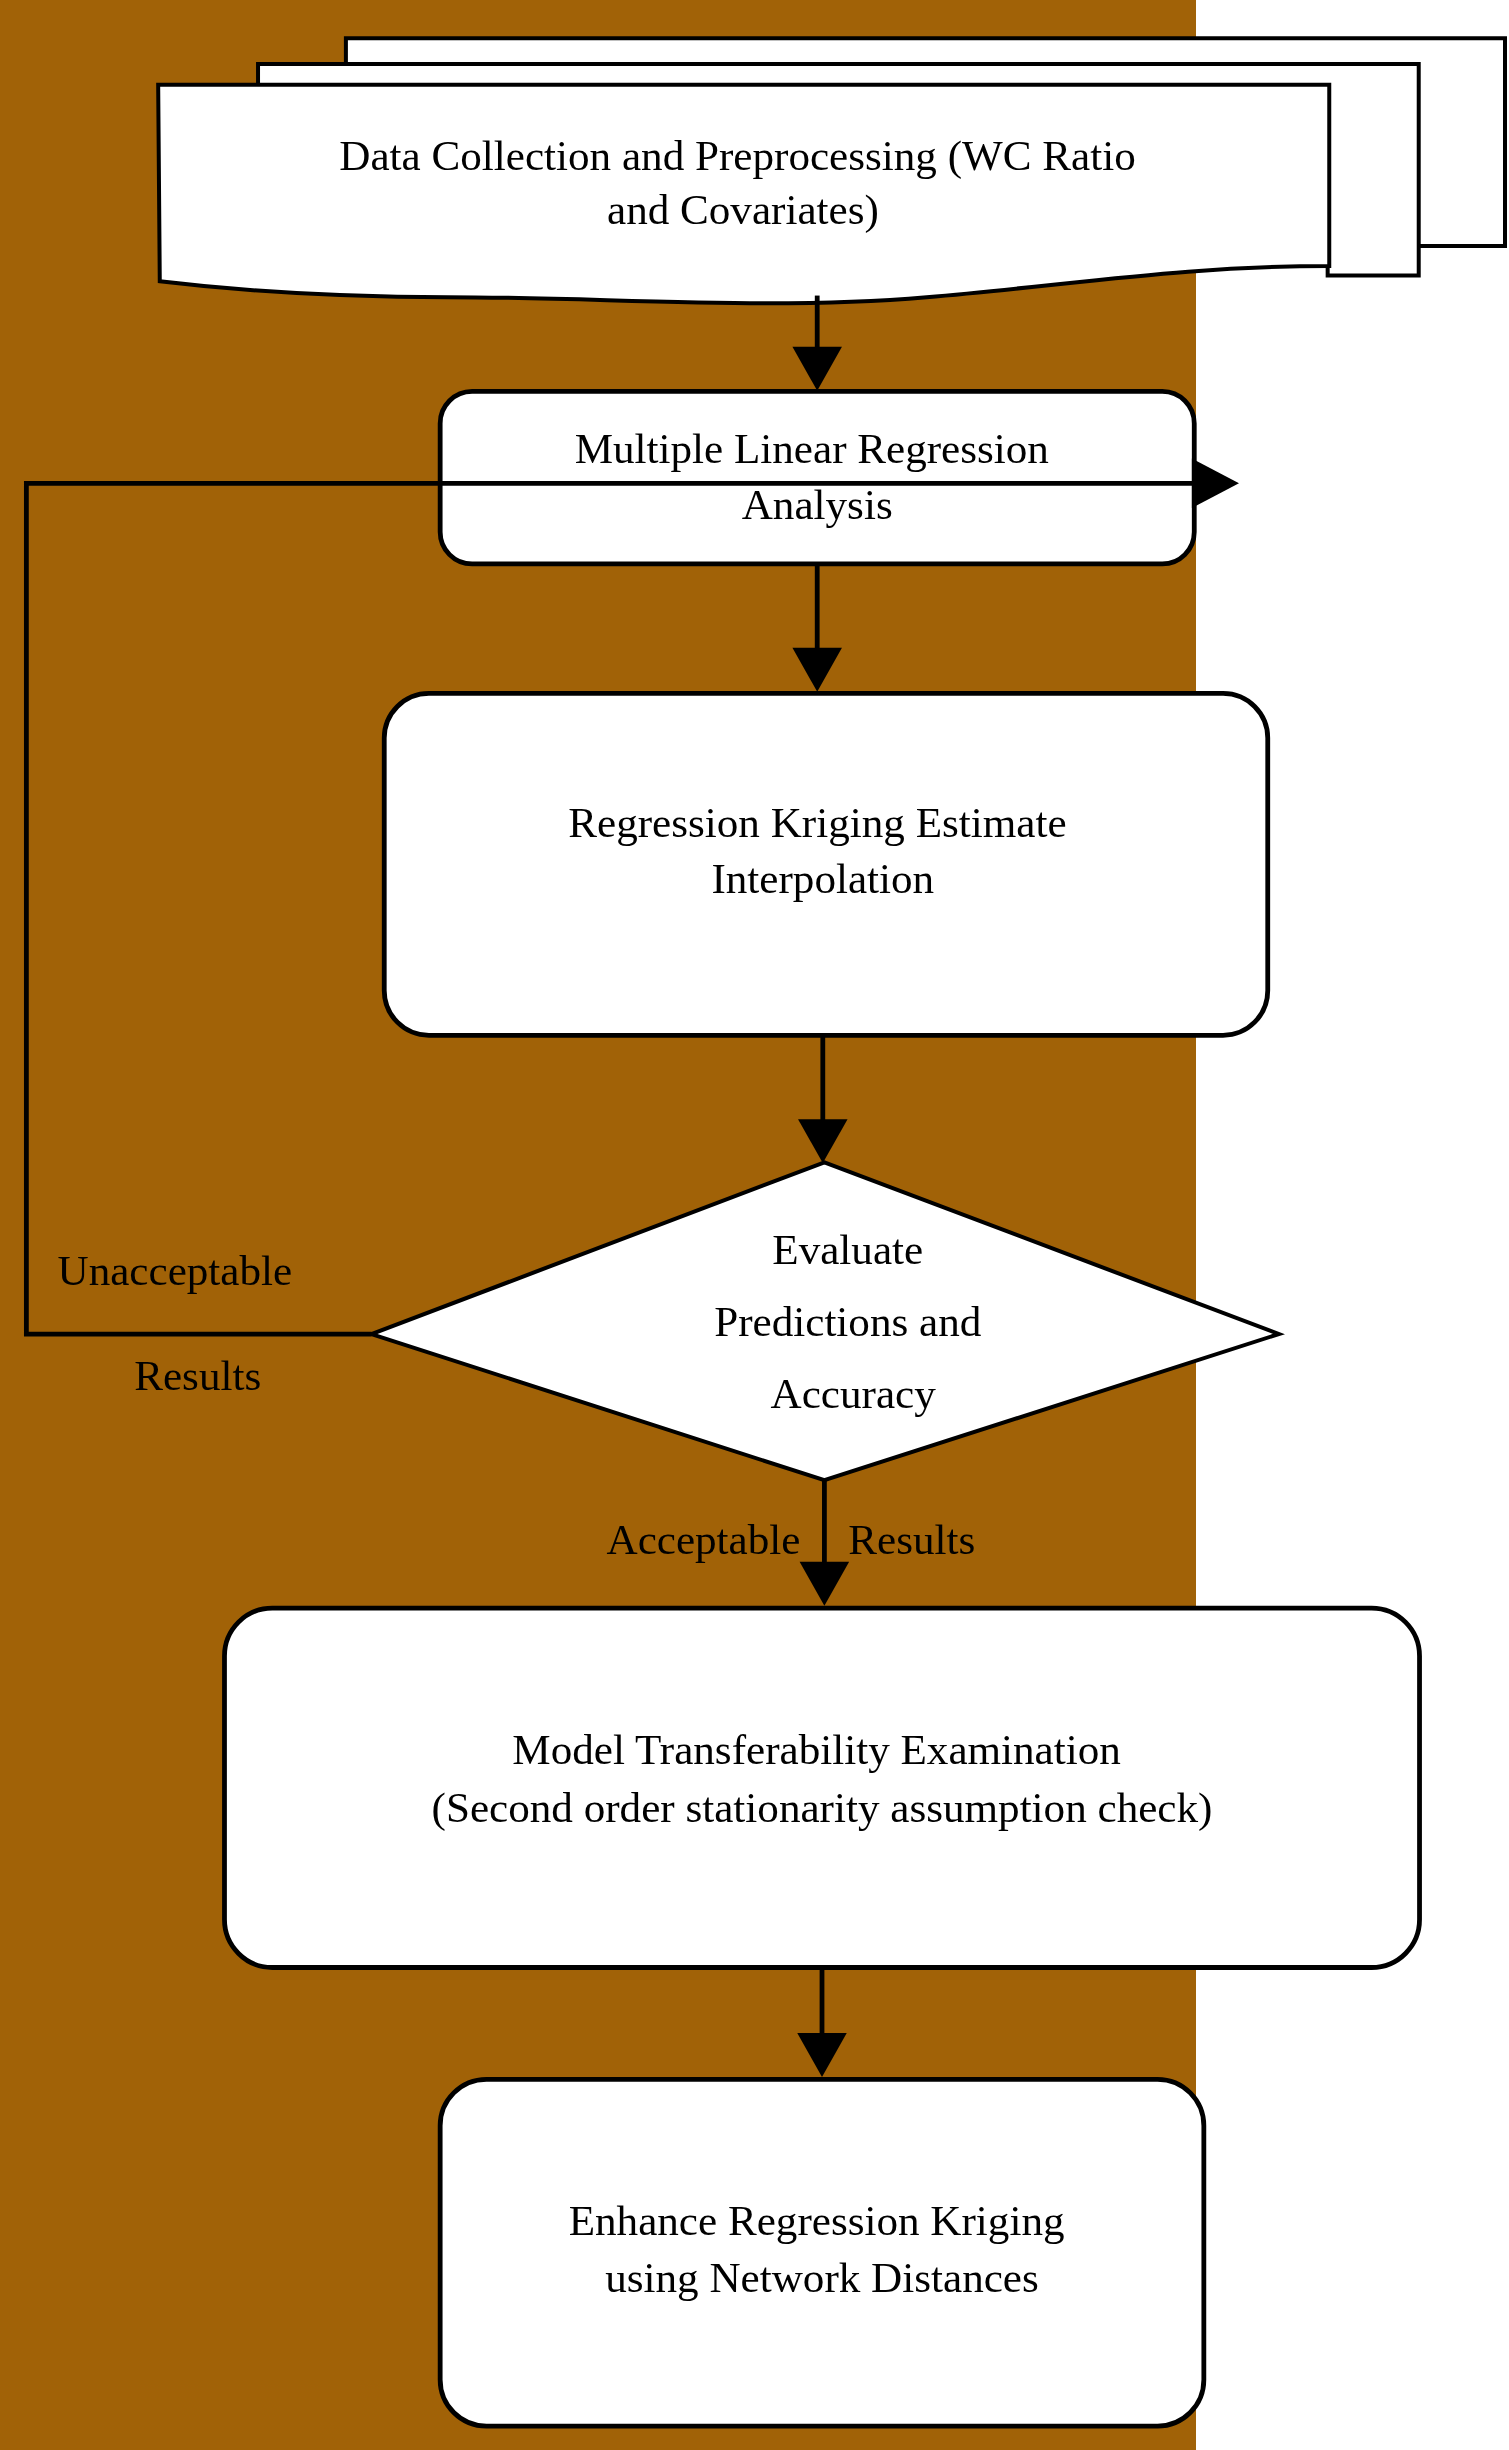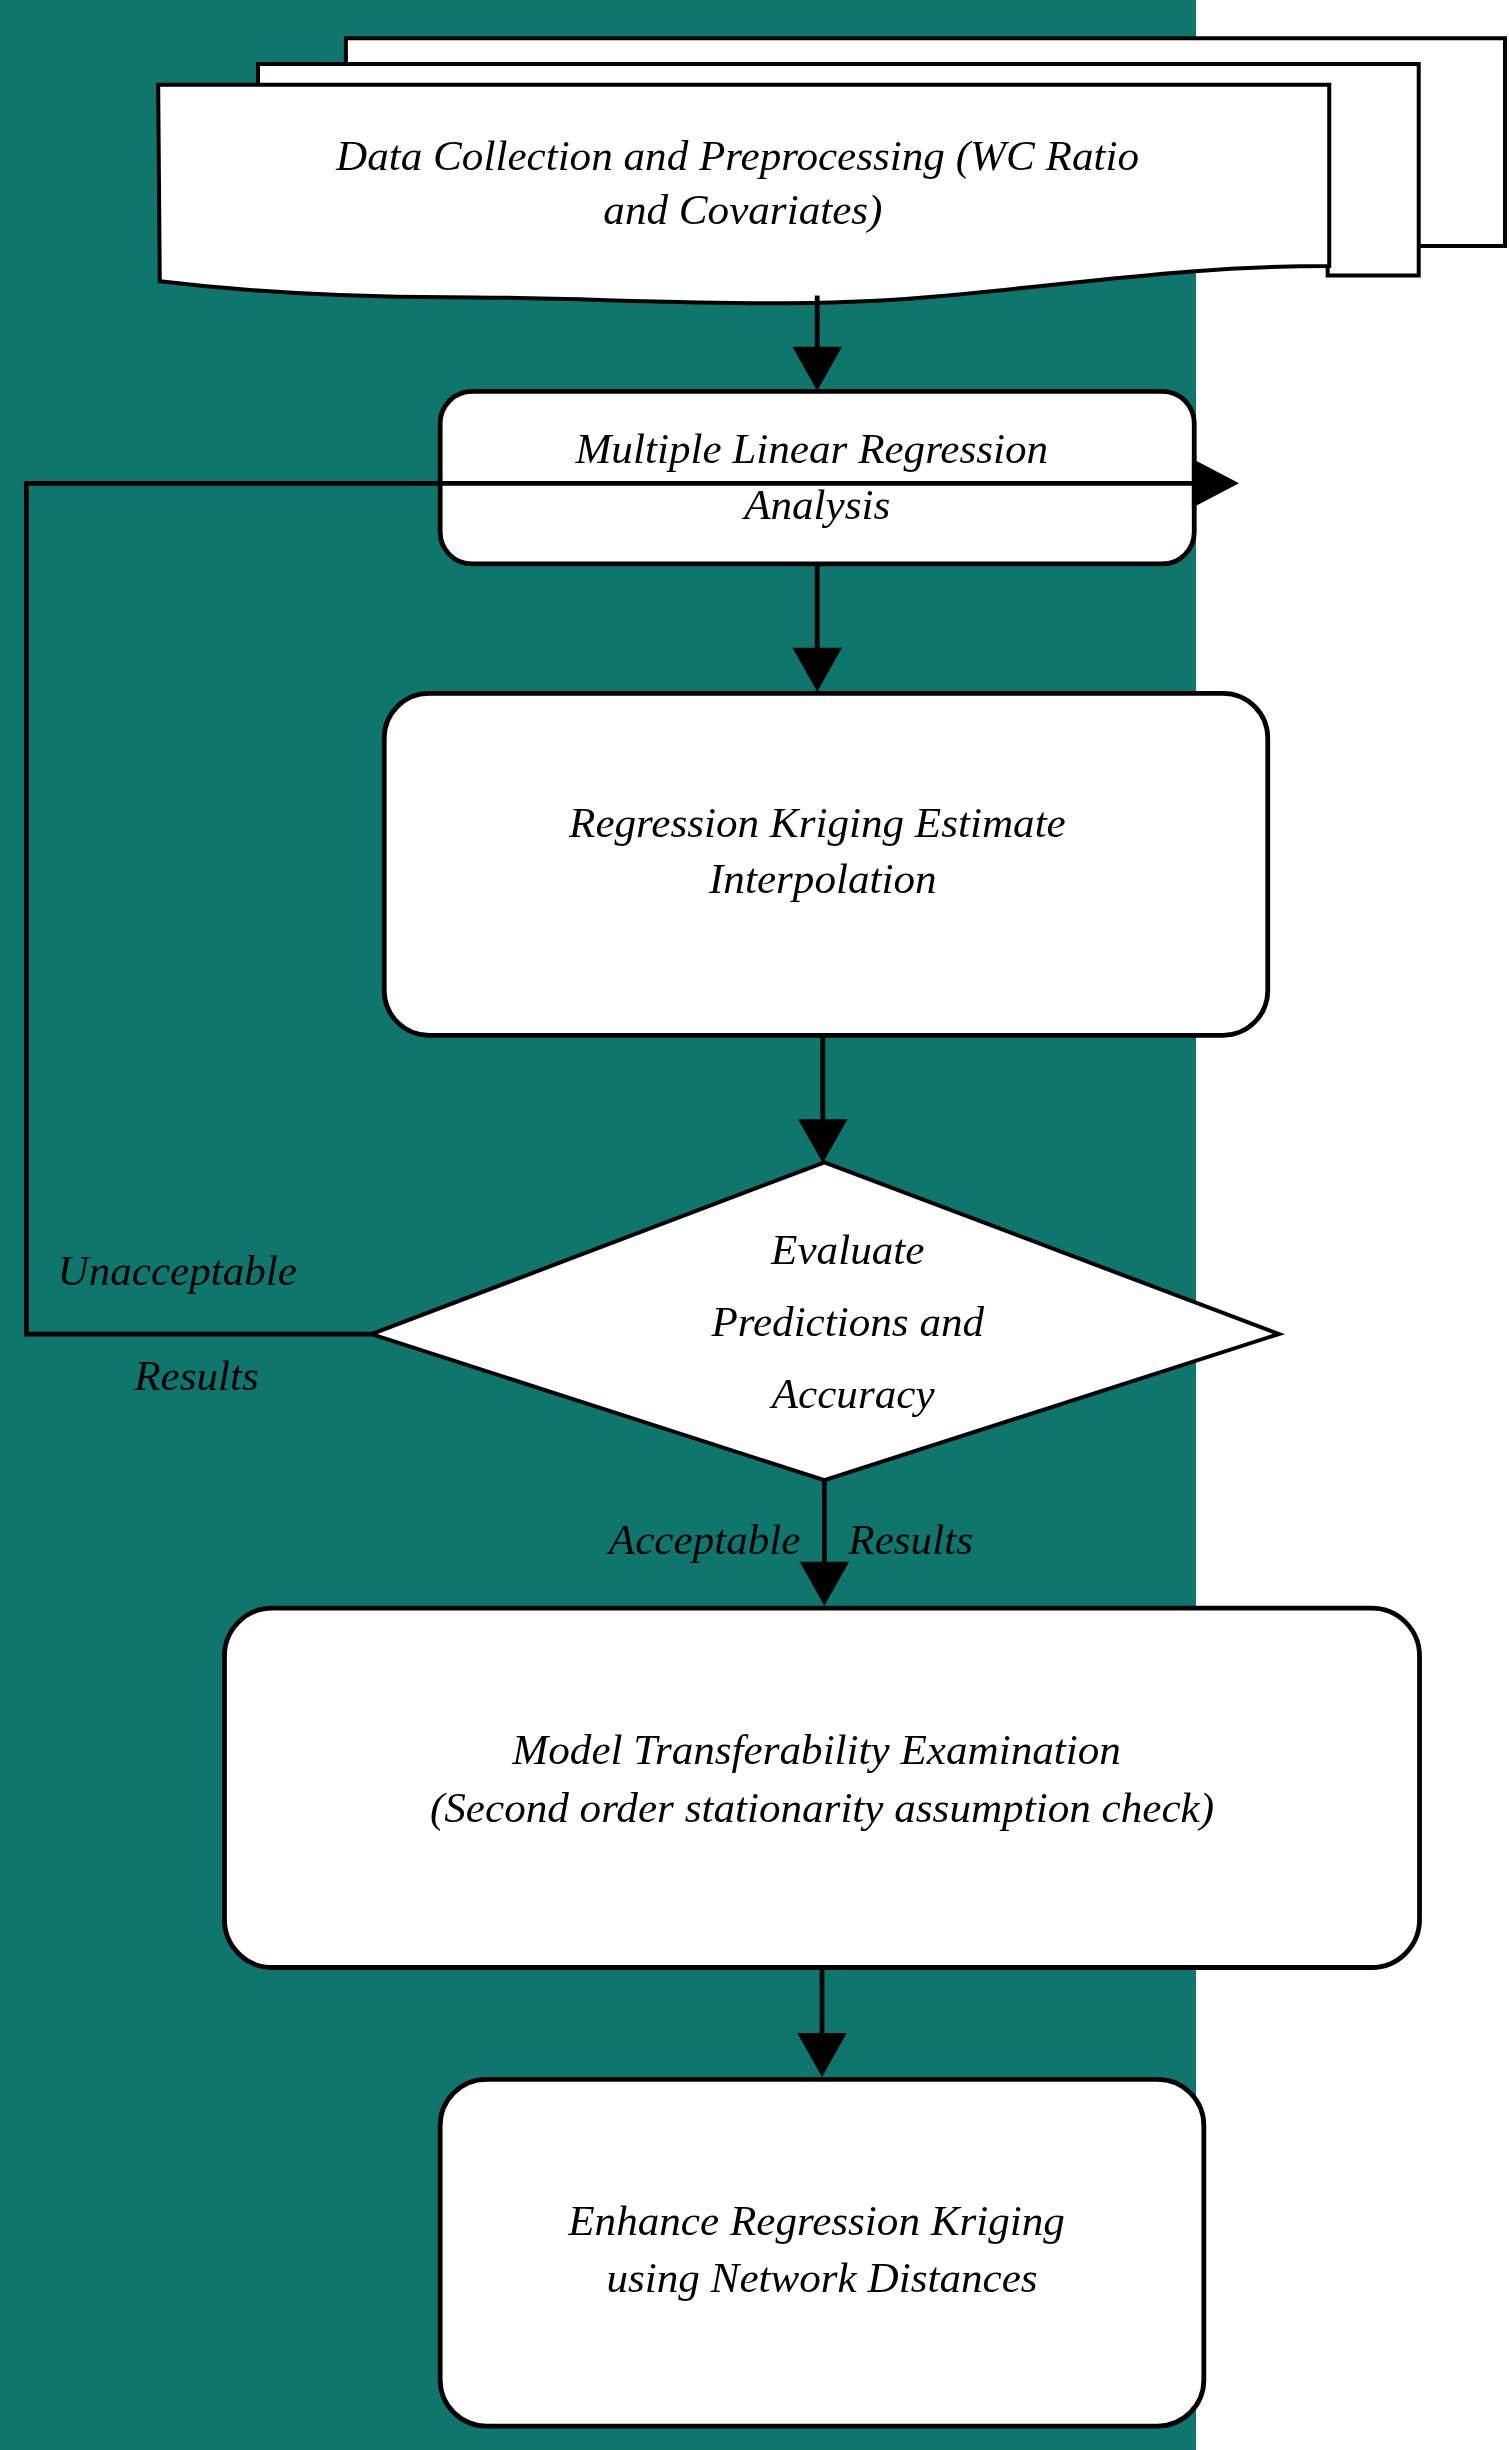--- a/index.html
+++ b/index.html
@@ -11,22 +11,21 @@
   body {
     width: 1509px;
     height: 2450px;
     overflow: hidden;
     font-family: "Liberation Serif", "DejaVu Serif", serif;
   }
   #flow-root {
     position: relative;
     width: 1196px;
     height: 2450px;
-    background: #0f766e;
-    font-style: italic;
+    background: #a16207;
   }
   svg#flow-svg {
     position: absolute;
     top: 0;
     left: 0;
     width: 1509px;
     height: 2450px;
     display: block;
   }
   .shape-outline {

